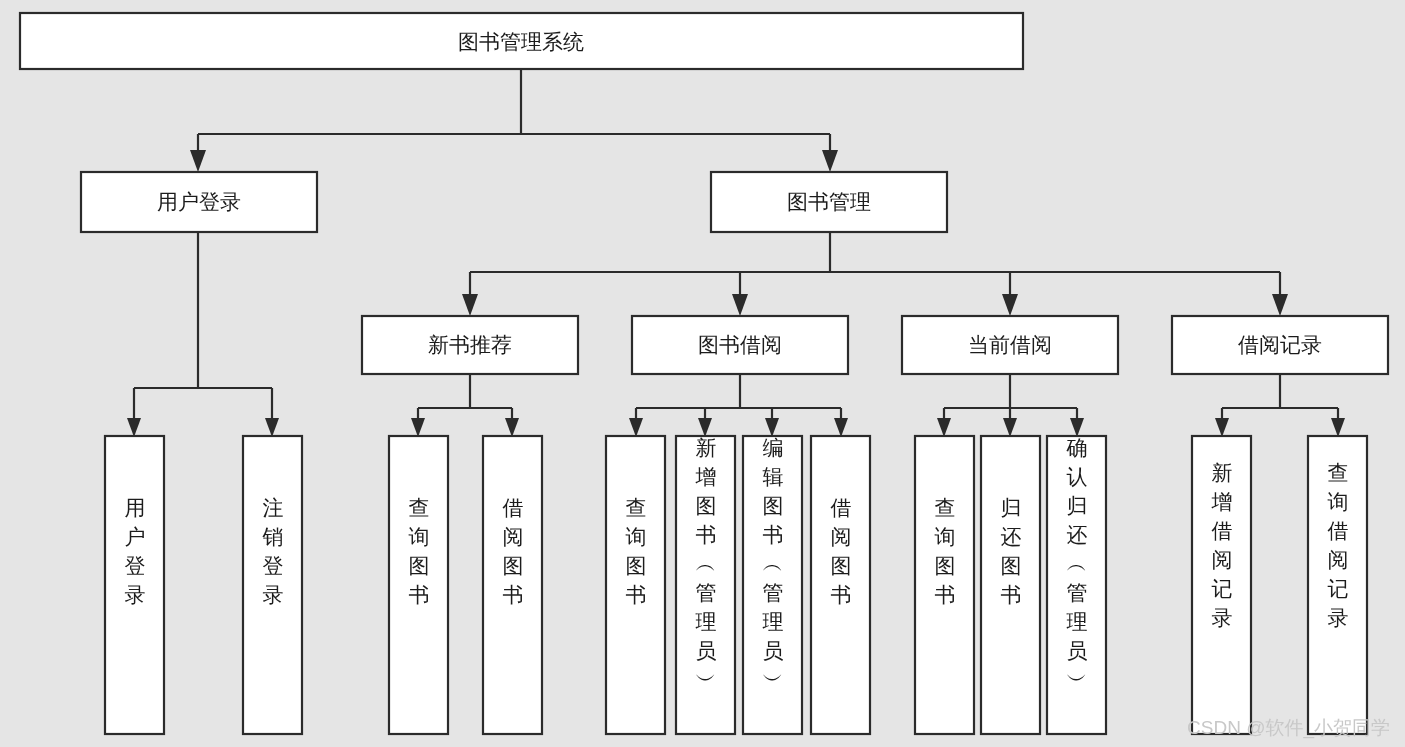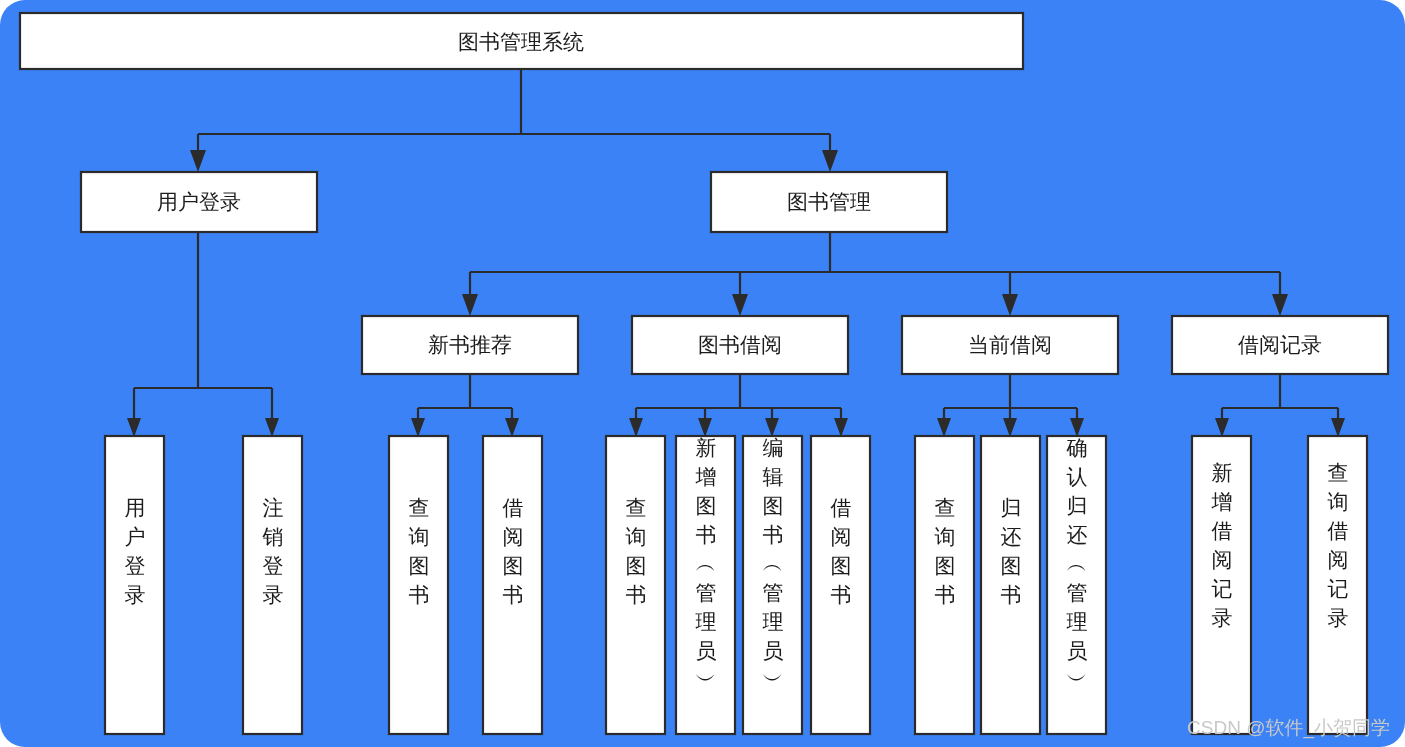--- a/index.html
+++ b/index.html
@@ -8,23 +8,22 @@
     padding: 0;
     background: #ffffff;
   }
   body {
     font-family: "Liberation Sans", "DejaVu Sans", sans-serif;
   }
   #diagram-root {
     position: relative;
     width: 1405px;
     height: 747px;
-    background: #3b82f6;
+    background: #e5e5e5;
     overflow: hidden;
-    border-radius: 25px;
   }
   svg#chart-svg {
     position: absolute;
     left: 0;
     top: 0;
     width: 1405px;
     height: 747px;
     display: block;
   }
   .node-box {

